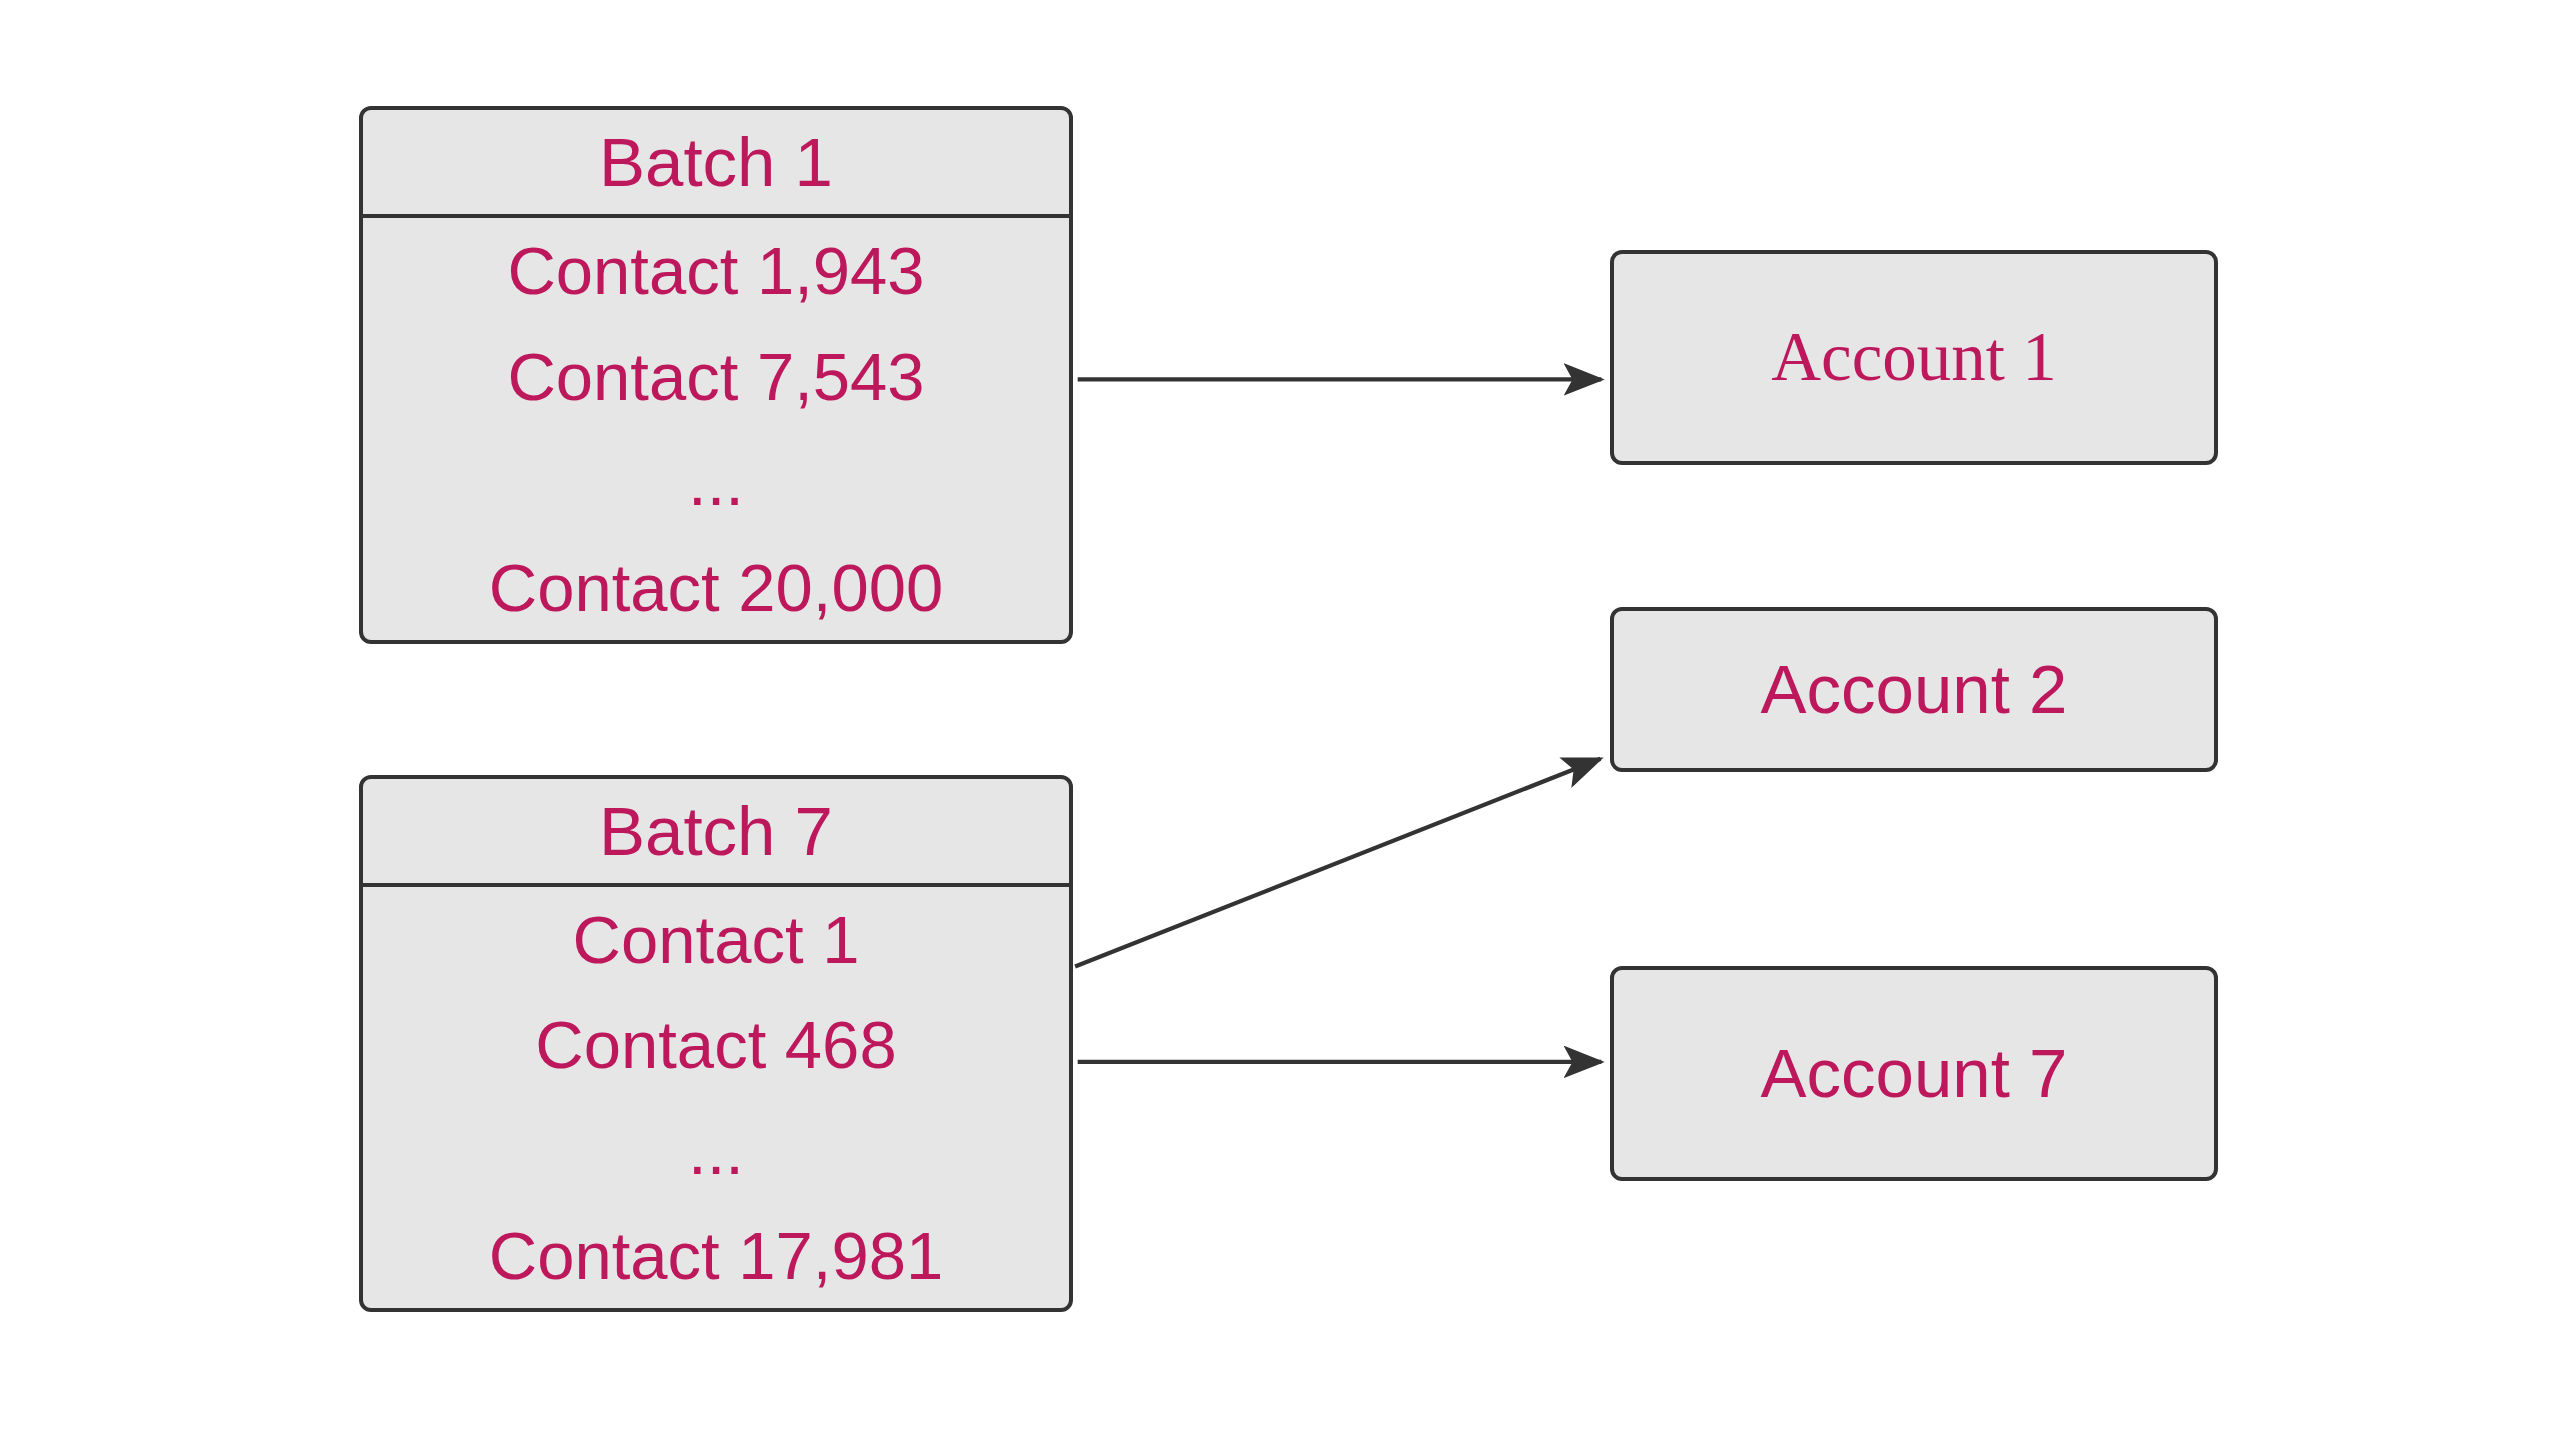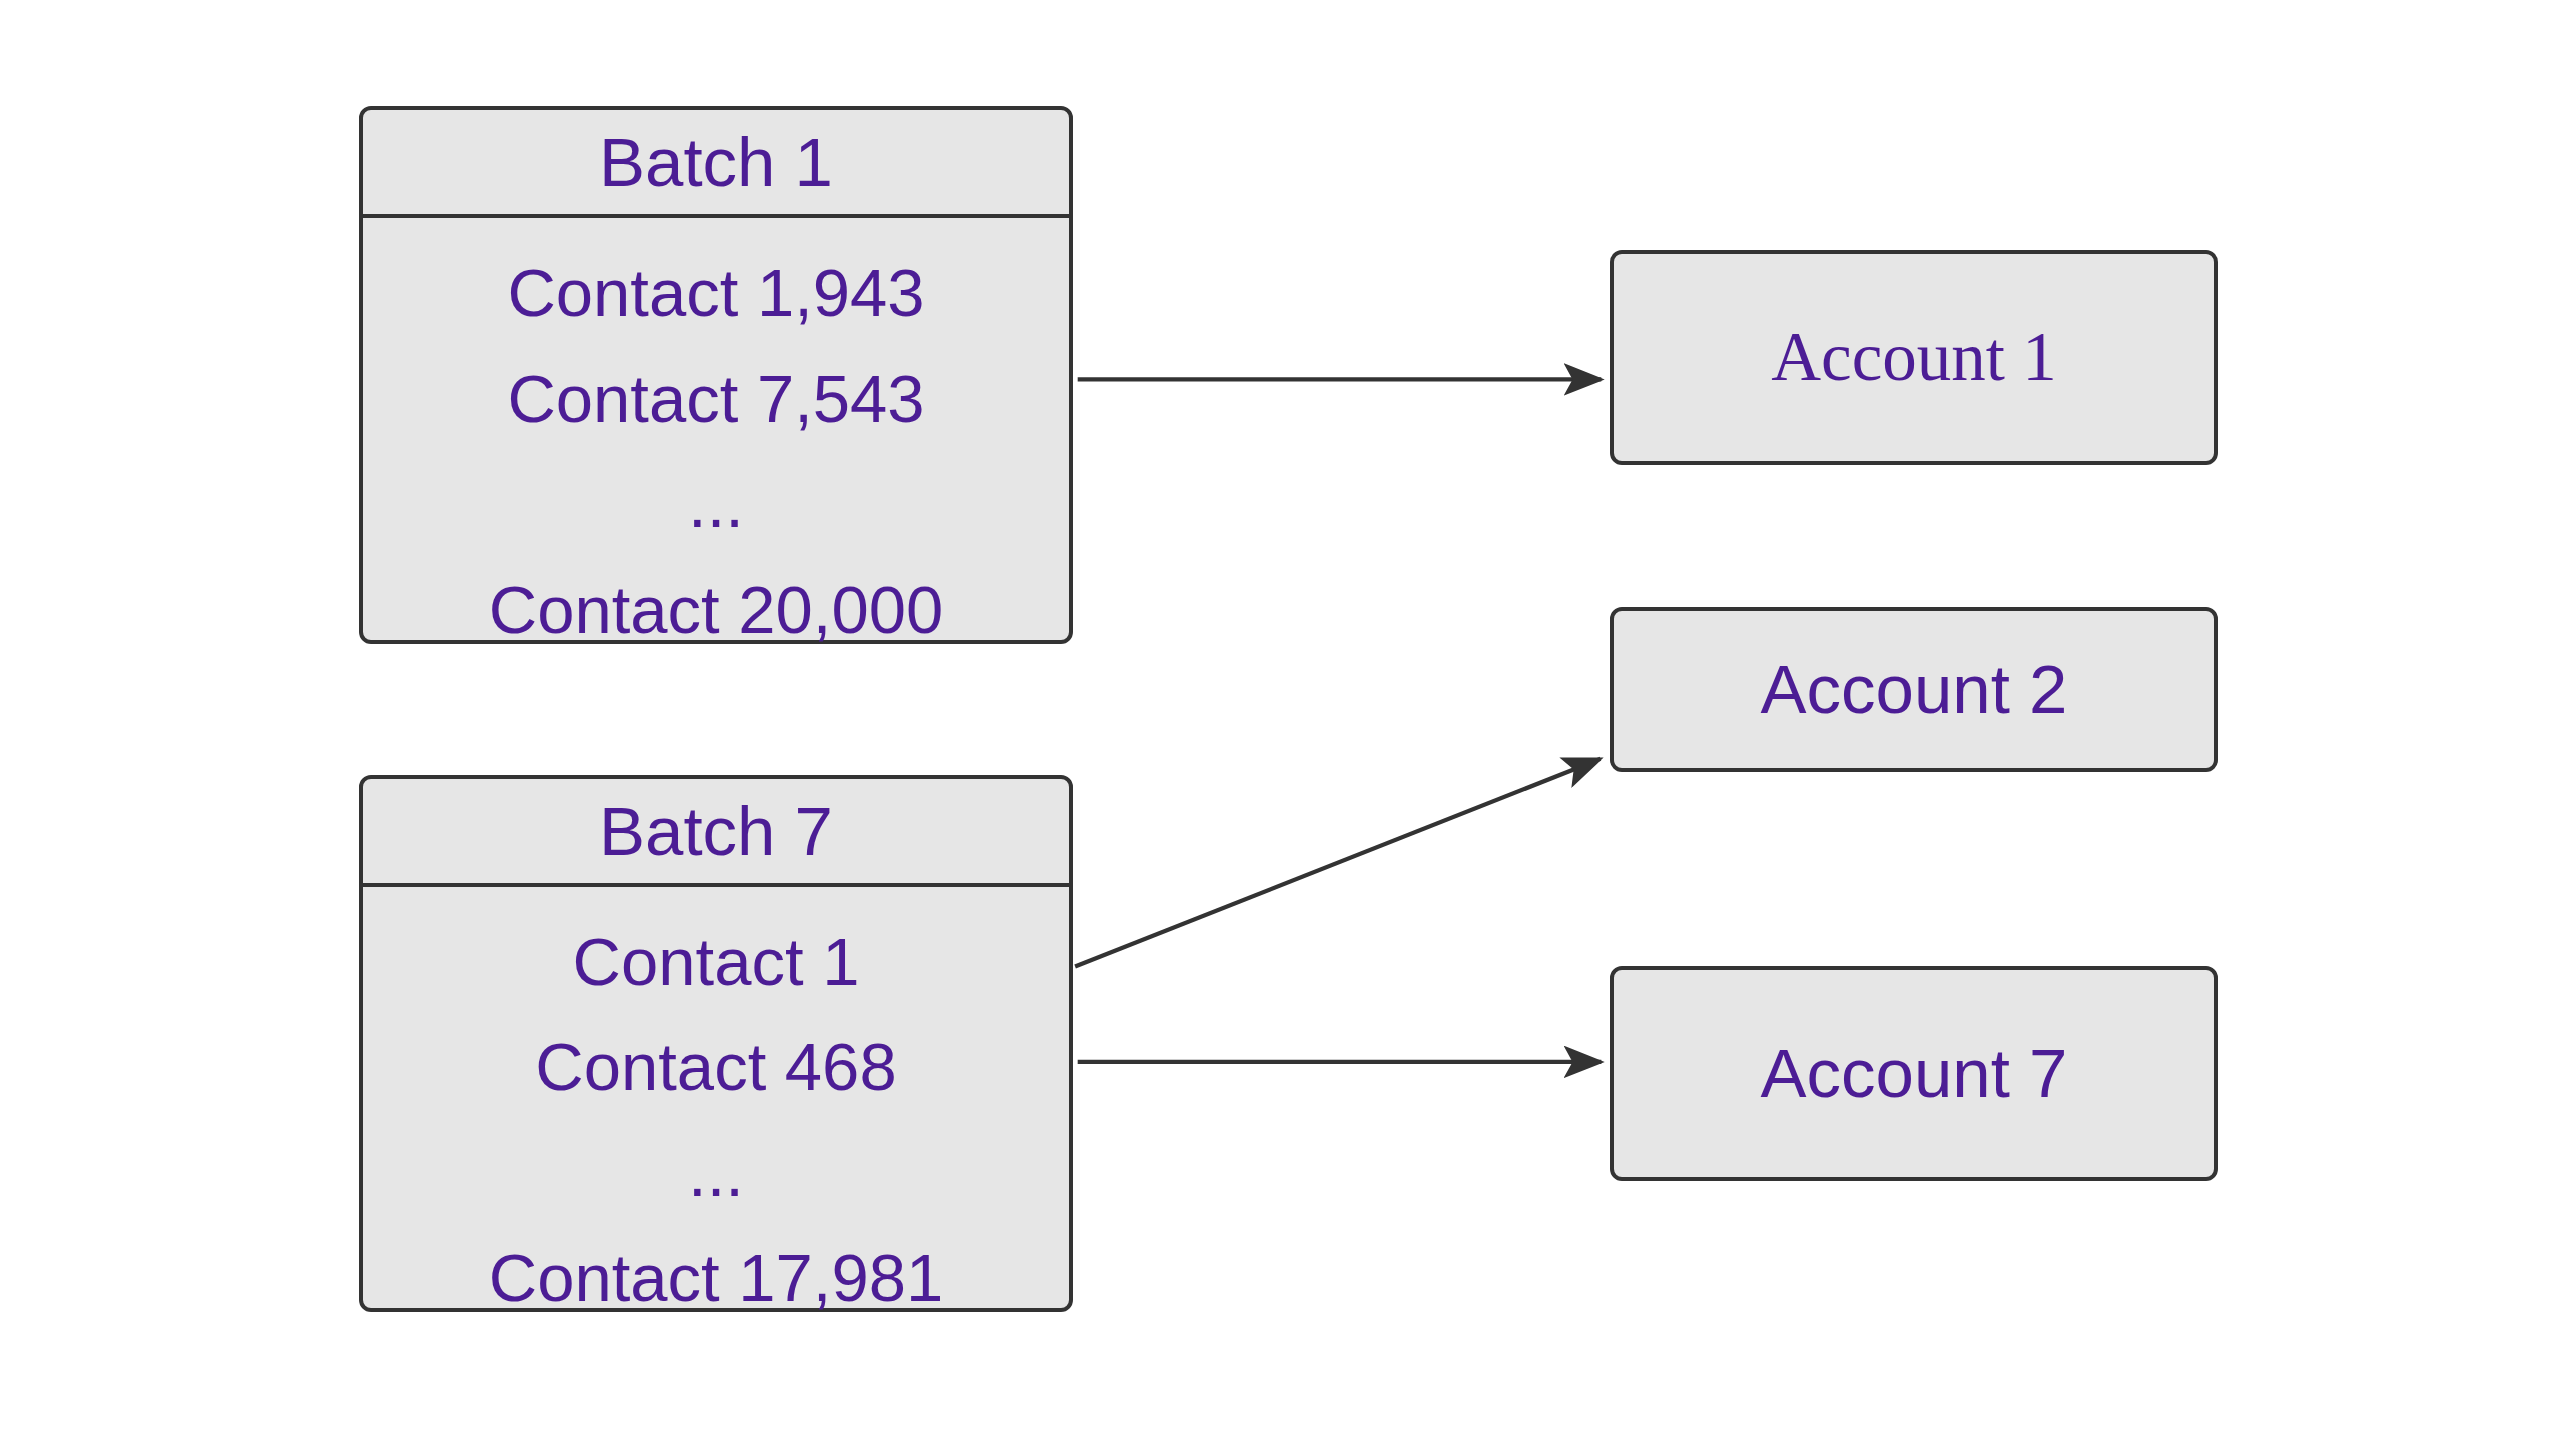--- a/index.html
+++ b/index.html
@@ -7,21 +7,21 @@
     padding: 0;
     background: #ffffff;
   }
   #canvas {
     position: relative;
     width: 2576px;
     height: 1431px;
     background: #ffffff;
     overflow: hidden;
     font-family: "Liberation Sans", "DejaVu Sans", sans-serif;
-    color: #4c1d95;
+    color: #be185d;
   }
   .box {
     position: absolute;
     background: #e6e6e6;
     border: 4.3px solid #333333;
     border-radius: 12px;
     box-sizing: border-box;
   }
   .batch-header {
     height: 104px;
@@ -31,21 +31,20 @@
     justify-content: center;
     font-size: 69px;
     line-height: 1;
   }
   .batch-body {
     display: flex;
     flex-direction: column;
     justify-content: space-around;
     align-items: center;
     height: calc(100% - 108px);
-    margin-top: 22px;
   }
   .contact-row {
     font-size: 67px;
     line-height: 1;
     text-align: center;
   }
   .account {
     display: flex;
     align-items: center;
     justify-content: center;

